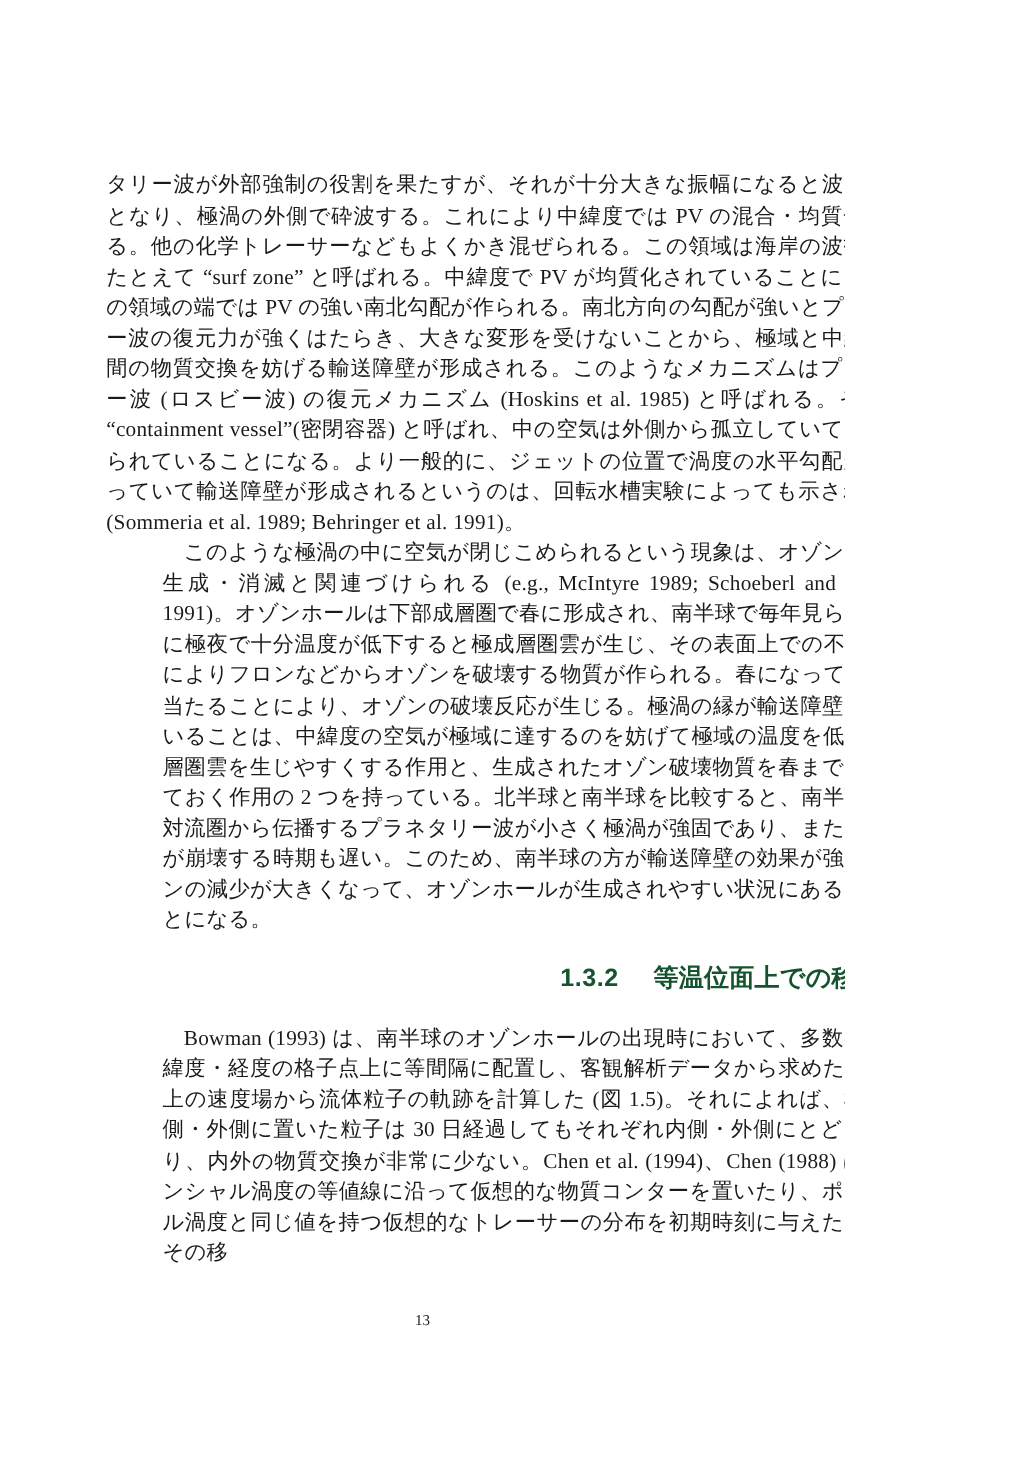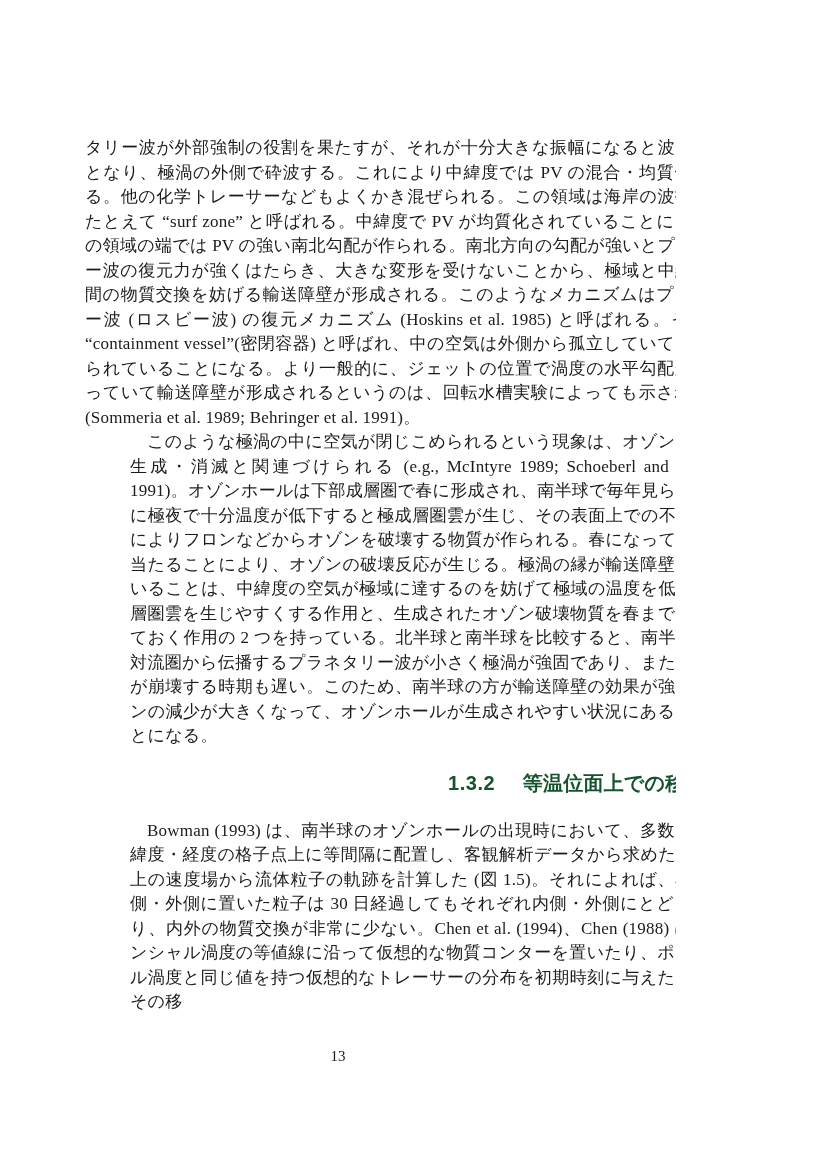--- a/index.html
+++ b/index.html
@@ -46,21 +46,21 @@
   .section-heading .sec-num {
     margin-right: 1.1em;
     letter-spacing: 0.5px;
   }
   .page-number {
     position: absolute;
     top: 1046px;
     left: 0;
     right: 0;
     text-align: center;
-    font-size: 15px;
+    font-size: 12px;
     line-height: 20px;
     color: #1a1a1a;
   }
 </style>
 </head>
 <body>
 
 <div class="page">
   <div class="text-block">
     <p class="para">タリー波が外部強制の役割を果たすが、それが十分大きな振幅になると波は非線形となり、極渦の外側で砕波する。これにより中緯度では PV の混合・均質化が起きる。他の化学トレーサーなどもよくかき混ぜられる。この領域は海岸の波打ち際にたとえて “surf zone” と呼ばれる。中緯度で PV が均質化されていることにより、その領域の端では PV の強い南北勾配が作られる。南北方向の勾配が強いとプラネタリー波の復元力が強くはたらき、大きな変形を受けないことから、極域と中緯度域の間の物質交換を妨げる輸送障壁が形成される。このようなメカニズムはプラネタリー波 (ロスビー波) の復元メカニズム (Hoskins et al. 1985) と呼ばれる。その渦は “containment vessel”(密閉容器) と呼ばれ、中の空気は外側から孤立していて閉じこめられていることになる。より一般的に、ジェットの位置で渦度の水平勾配が強くなっていて輸送障壁が形成されるというのは、回転水槽実験によっても示されている (Sommeria et al. 1989; Behringer et al. 1991)。</p>

